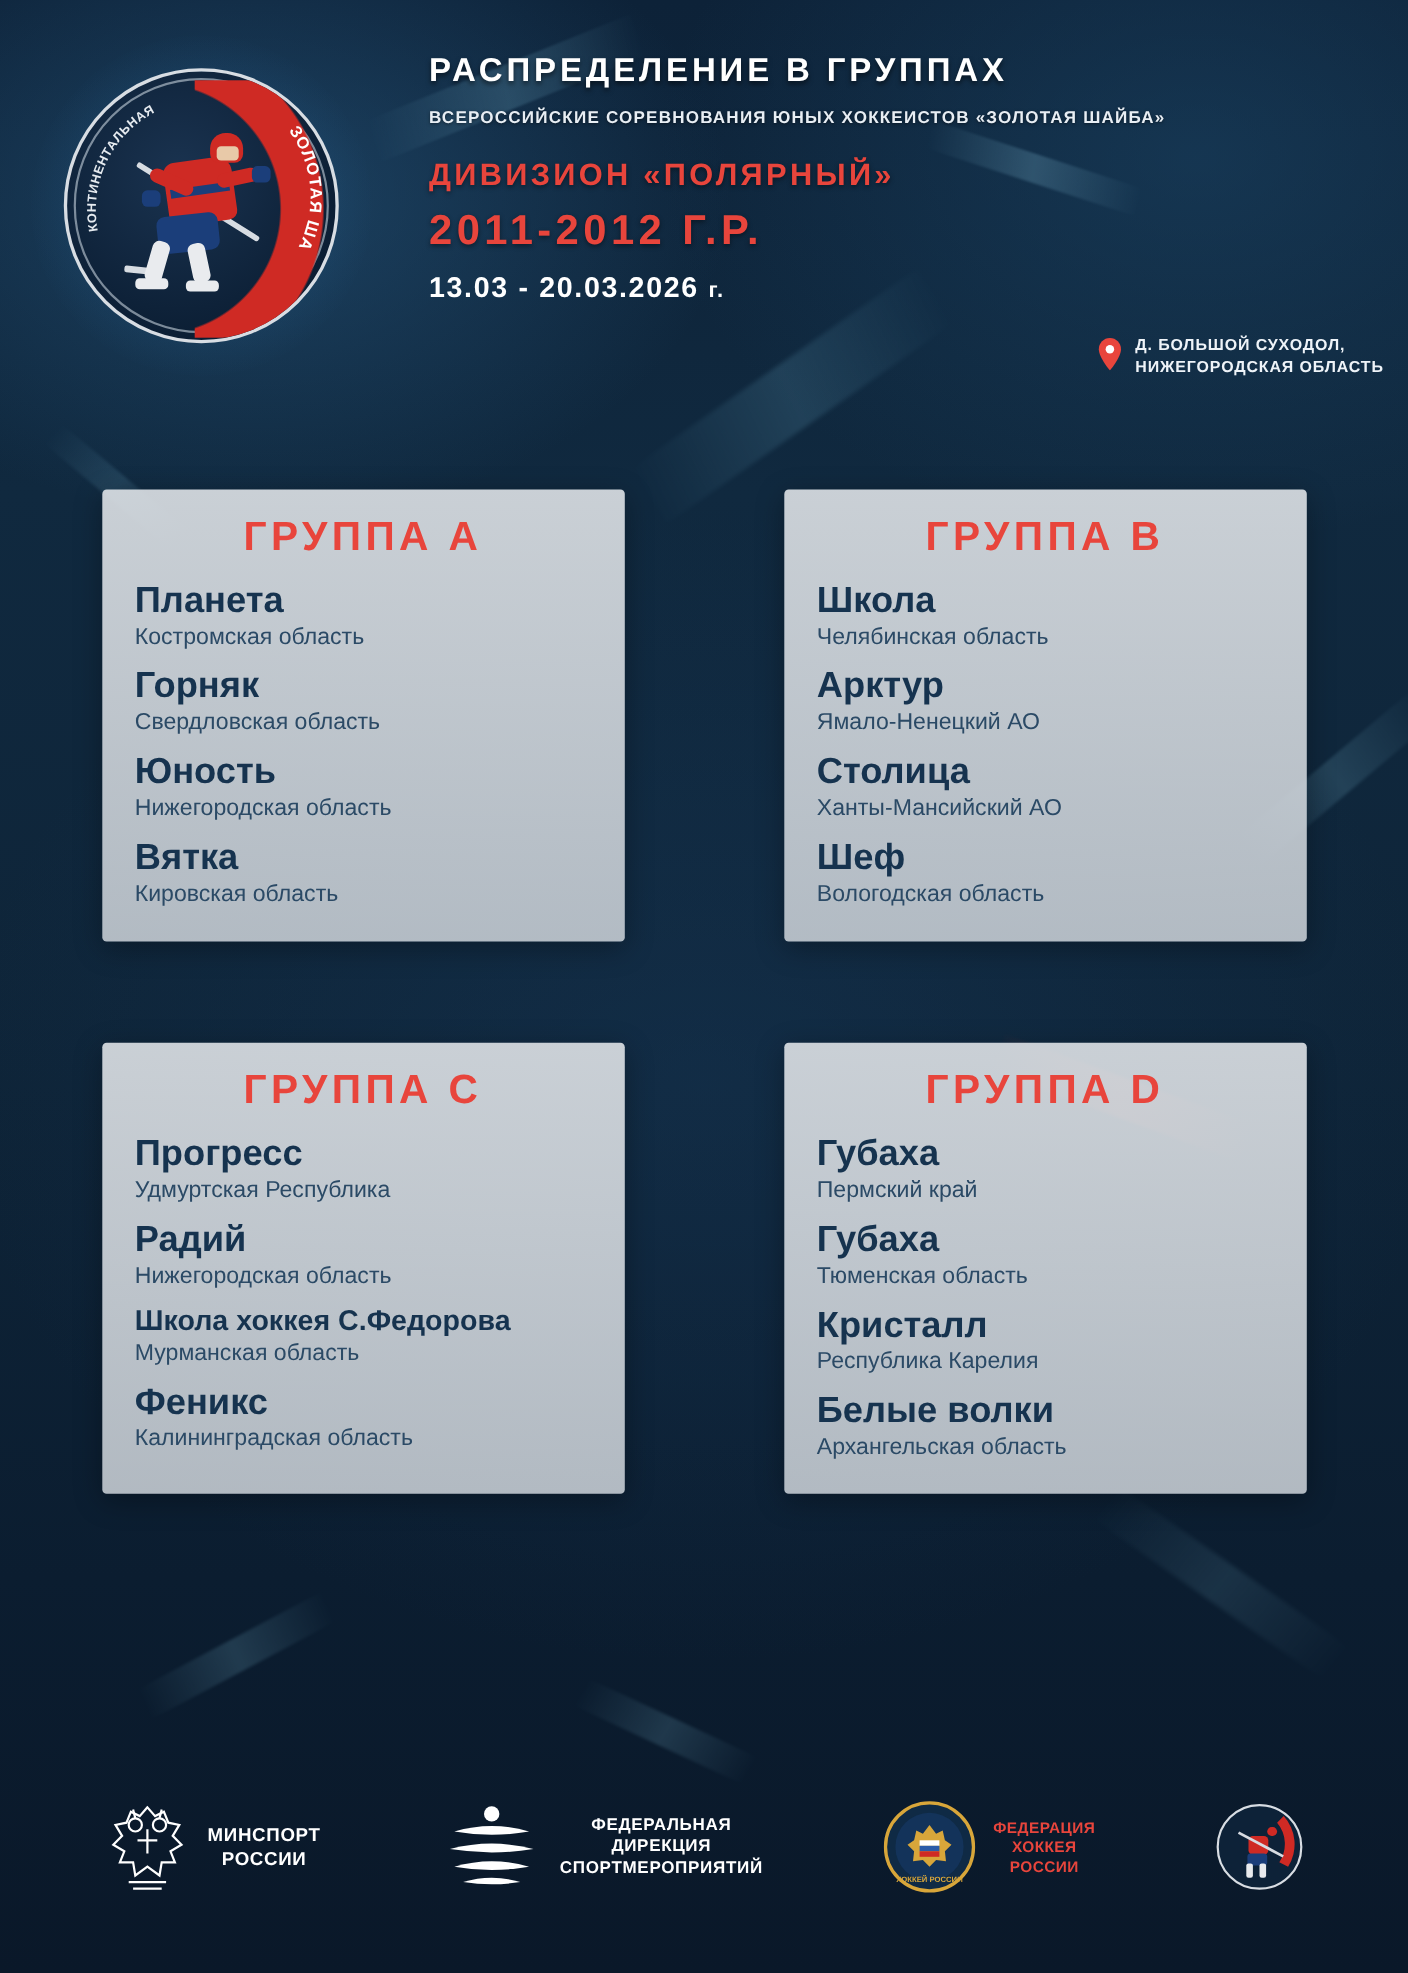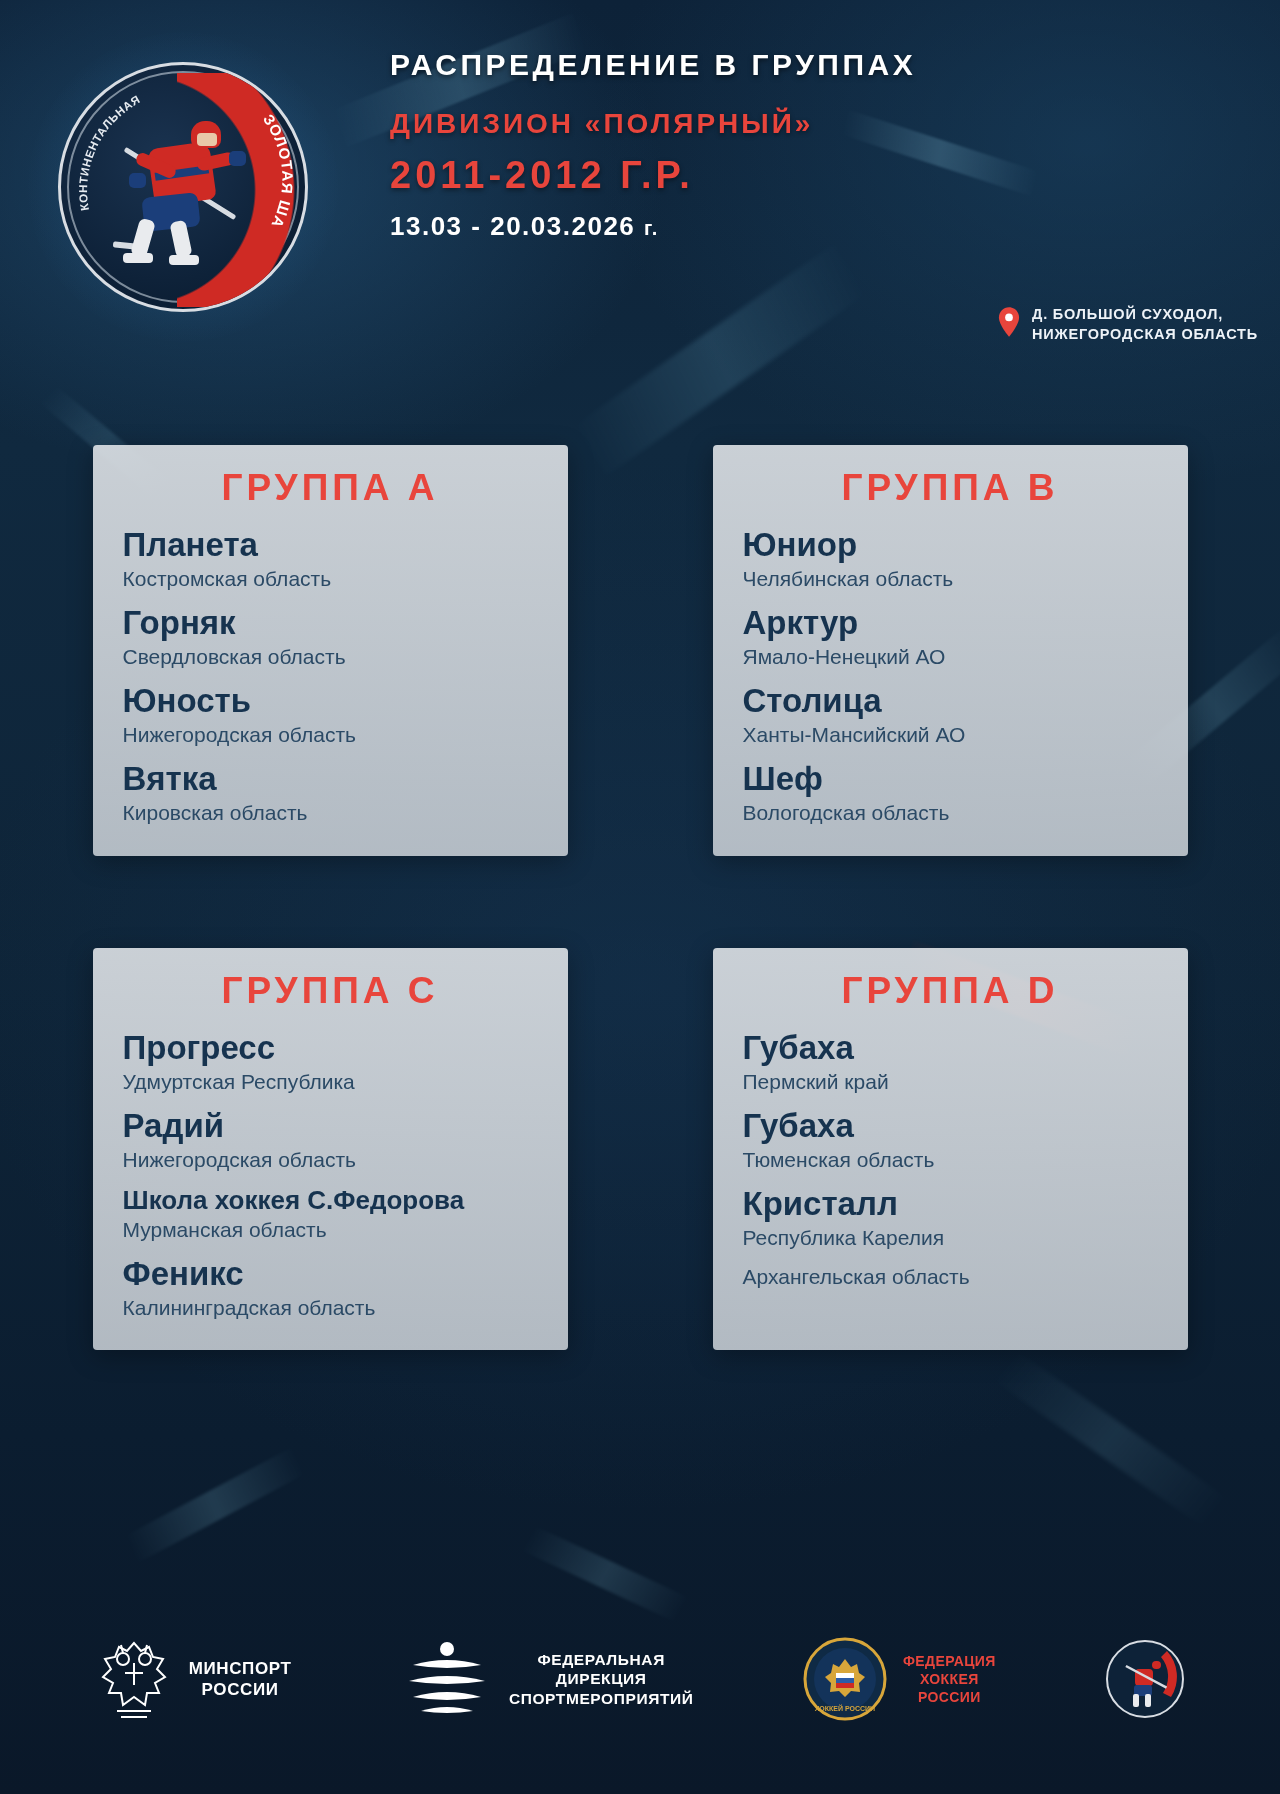--- a/index.html
+++ b/index.html
@@ -244,20 +244,21 @@
           </text>
           <text font-size="15" fill="#ffffff" letter-spacing="1">
             <textPath href="#arcRight" startOffset="2%">ЗОЛОТАЯ ШАЙБА</textPath>
           </text>
         </svg>
       </div>
     </div>
 
     <div class="title-block">
       <div class="main-title">РАСПРЕДЕЛЕНИЕ В ГРУППАХ</div>
+      <div class="subtitle">ВСЕРОССИЙСКИЕ СОРЕВНОВАНИЯ ЮНЫХ ХОККЕИСТОВ «ЗОЛОТАЯ ШАЙБА»</div>
       <div class="division">ДИВИЗИОН «ПОЛЯРНЫЙ»</div>
       <div class="years">2011-2012  Г.Р.</div>
       <div class="dates">
         <span>13.03 - 20.03.2026</span>
         <span class="suffix">г.</span>
       </div>
     </div>
 
     <div class="location">
       <svg class="pin-icon" viewBox="0 0 24 32">
@@ -289,21 +290,21 @@
       </div>
       <div class="team">
         <div class="team-name">Вятка</div>
         <div class="team-region">Кировская область</div>
       </div>
     </div>
 
     <div class="group-card">
       <div class="group-title">ГРУППА B</div>
       <div class="team">
-        <div class="team-name">Юниор</div>
+        <div class="team-name">Школа</div>
         <div class="team-region">Челябинская область</div>
       </div>
       <div class="team">
         <div class="team-name">Арктур</div>
         <div class="team-region">Ямало-Ненецкий АО</div>
       </div>
       <div class="team">
         <div class="team-name">Столица</div>
         <div class="team-region">Ханты-Мансийский АО</div>
       </div>
@@ -341,20 +342,21 @@
       </div>
       <div class="team">
         <div class="team-name">Губаха</div>
         <div class="team-region">Тюменская область</div>
       </div>
       <div class="team">
         <div class="team-name">Кристалл</div>
         <div class="team-region">Республика Карелия</div>
       </div>
       <div class="team">
+        <div class="team-name">Белые волки</div>
         <div class="team-region">Архангельская область</div>
       </div>
     </div>
 
   </div>
 
   <div class="footer">
 
     <div class="footer-item">
       <svg class="eagle" viewBox="0 0 78 92">

